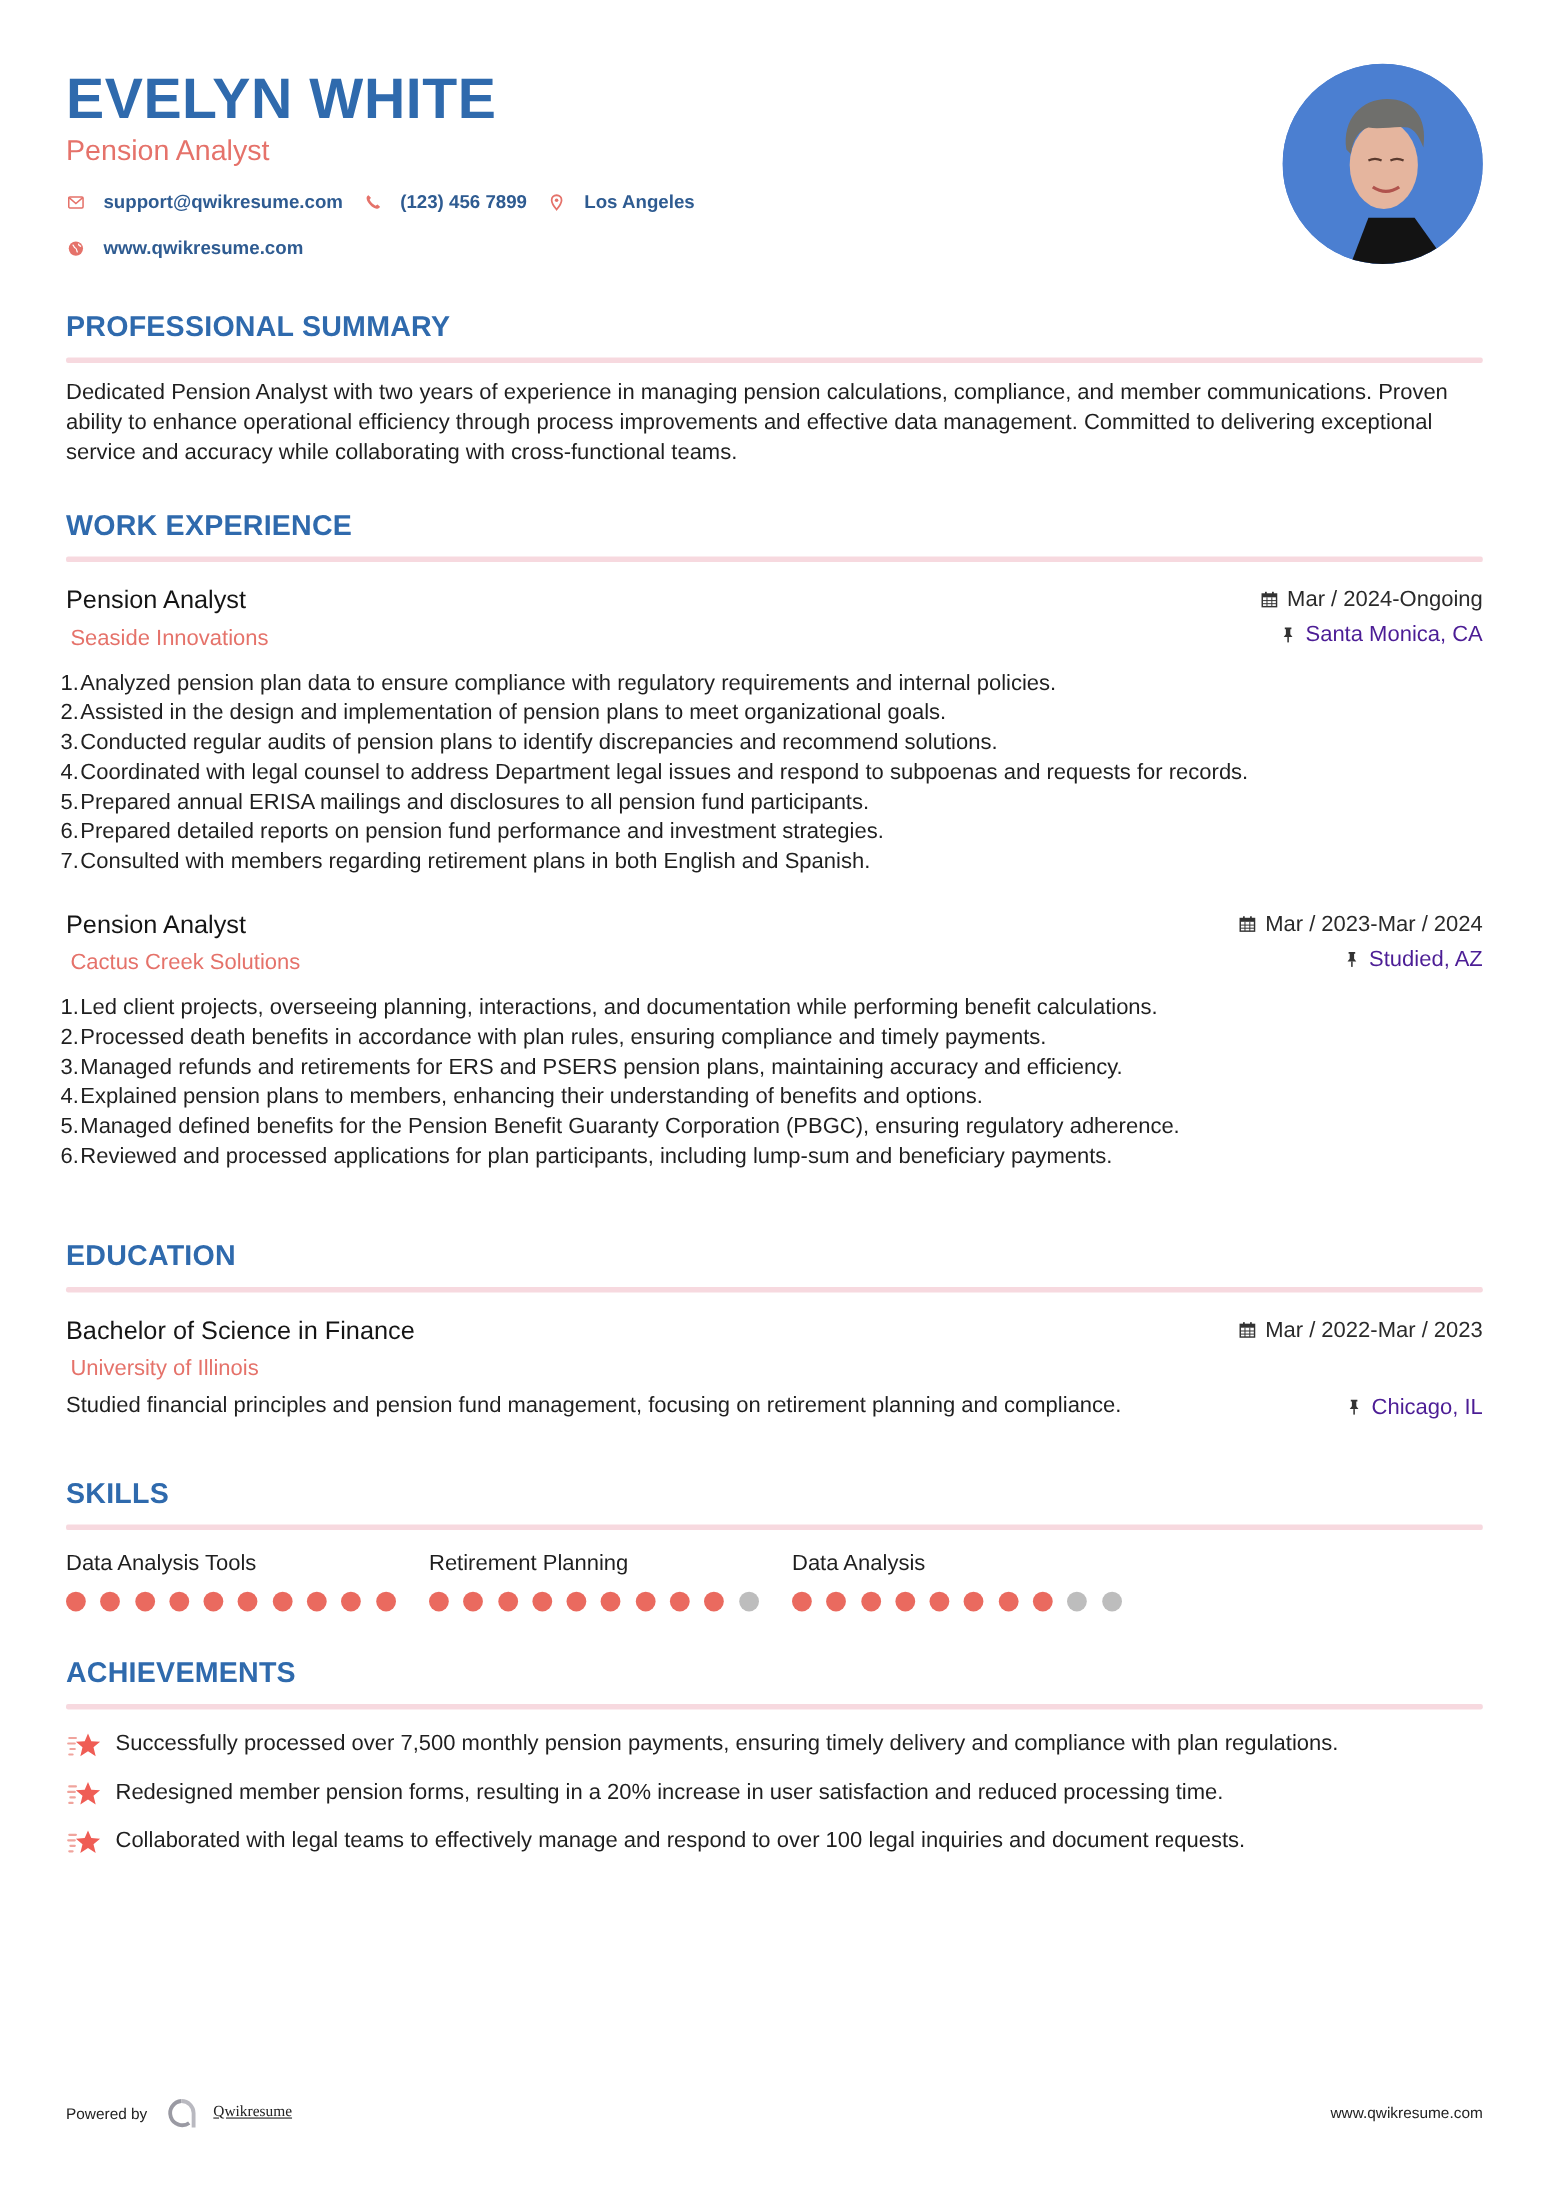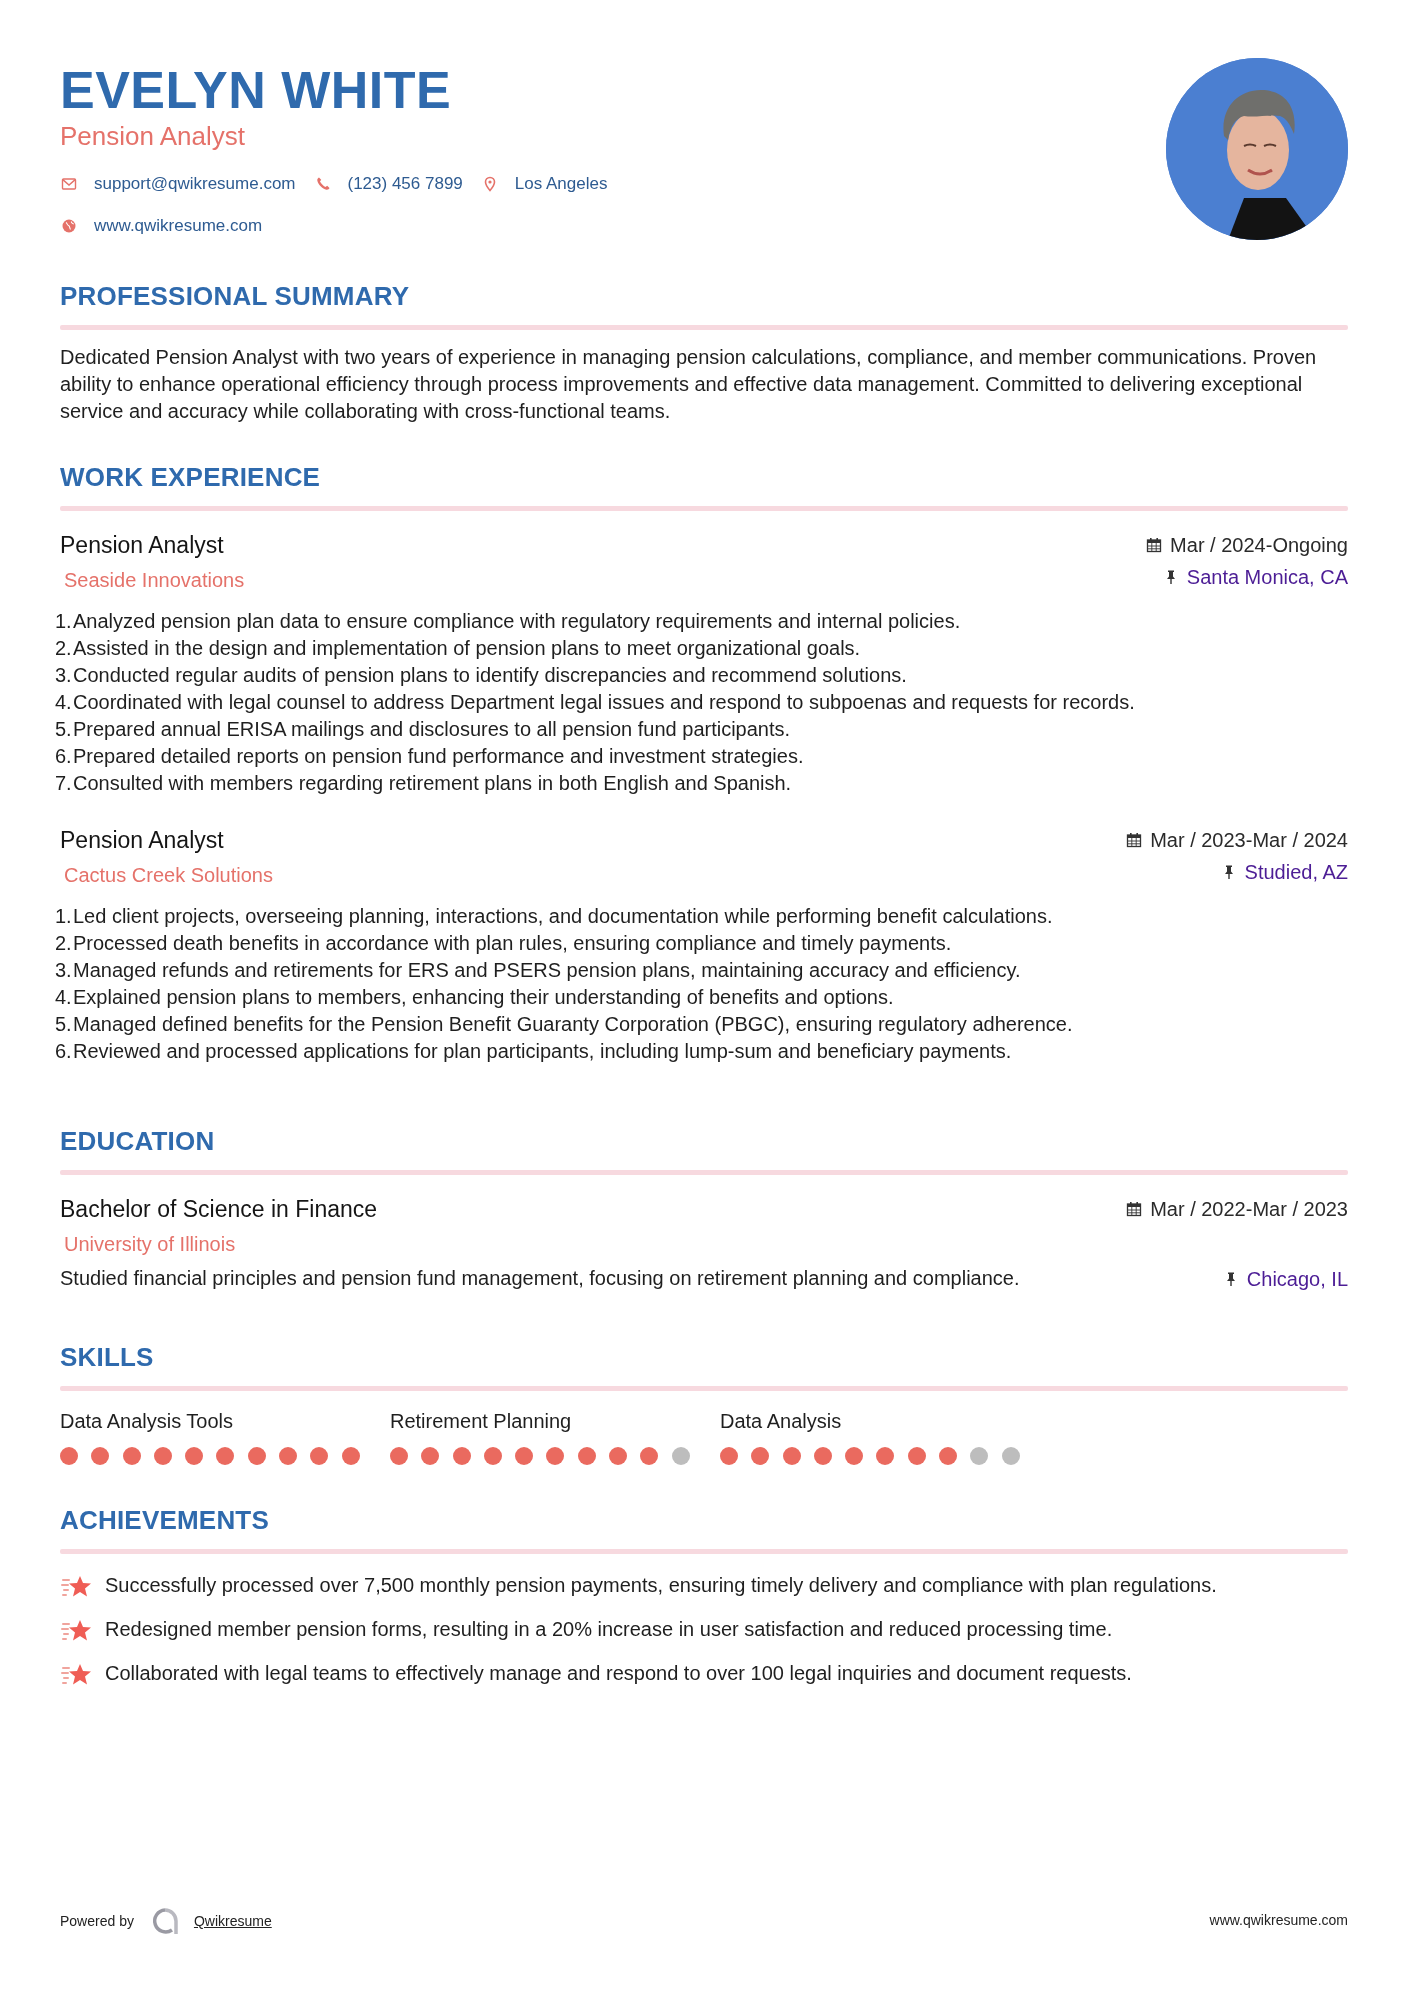--- a/index.html
+++ b/index.html
@@ -4,21 +4,21 @@
 <style>
   * { box-sizing: border-box; margin: 0; padding: 0; }
   html, body { width: 1407px; height: 1990px; background: #ffffff; }
   body { font-family: "Liberation Sans", "DejaVu Sans", sans-serif; color: #1f1f1f; position: relative; overflow: hidden; }
   .page { position: absolute; left: 60px; top: 0; width: 1288px; height: 1990px; }
 
   
   .header { position: absolute; left: 0; top: 58px; width: 1288px; height: 190px; }
   .name { position: absolute; left: 0; top: 0; font-size: 52px; font-weight: 700; color: #2f6aad; letter-spacing: 0.5px; line-height: 64px; }
   .title { position: absolute; left: 0; top: 62px; font-size: 26px; color: #e5726a; line-height: 32px; }
-  .contact-row { position: absolute; left: 0; display: flex; align-items: flex-end; font-size: 17px; color: #2e5b91; line-height: 22px; }
+  .contact-row { position: absolute; left: 0; display: flex; align-items: flex-end; font-size: 17px; color: #2e5b91; line-height: 22px; font-weight: bold; }
   .contact-row.r1 { top: 115px; }
   .contact-row.r2 { top: 157px; }
   .contact-item { display: flex; align-items: center; margin-right: 18px; }
   .c-icon { width: 18px; height: 18px; display: inline-flex; align-items: center; justify-content: center; margin-right: 16px; }
   .c-icon svg { width: 16px; height: 16px; }
   .avatar { position: absolute; right: 0; top: 0; width: 182px; height: 182px; border-radius: 50%; background: #4b7fd1; overflow: hidden; }
   .avatar svg { width: 182px; height: 182px; display: block; }
 
   
   .section { position: absolute; left: 0; width: 1288px; }
@@ -51,21 +51,21 @@
   .ach:first-child { margin-top: 0; }
   .ach-icon { width: 34px; height: 30px; flex: 0 0 34px; margin-right: 11px; margin-top: 0; }
   .ach-icon svg { width: 34px; height: 30px; }
   .ach-text { font-size: 20px; line-height: 27px; color: #1f1f1f; }
 
   
   .footer { position: absolute; left: 0; top: 1898px; width: 1288px; height: 40px; }
   .powered { position: absolute; left: 0; top: 8px; display: flex; align-items: center; font-size: 14px; color: #222; }
   .q-logo { width: 30px; height: 30px; margin: 0 14px 0 16px; }
   .q-logo svg { width: 30px; height: 30px; }
-  .brand-link { color: #222; text-decoration: underline; font-size: 14px; }
+  .brand-link { color: #222; text-decoration: underline; font-size: 14px; font-family: Liberation Serif, serif; }
   .footer-url { position: absolute; right: 0; top: 14px; font-size: 14px; color: #222; }
 </style>
 </head>
 <body>
 
 <div class="page">
 
   <div class="header">
     <div class="name">EVELYN WHITE</div>
     <div class="title">Pension Analyst</div>

